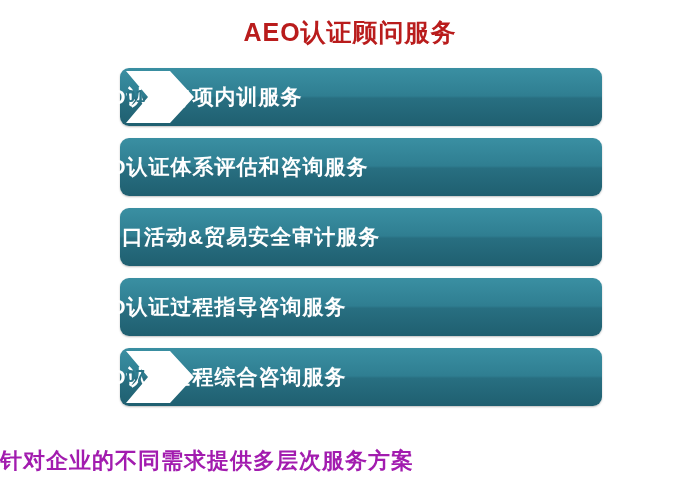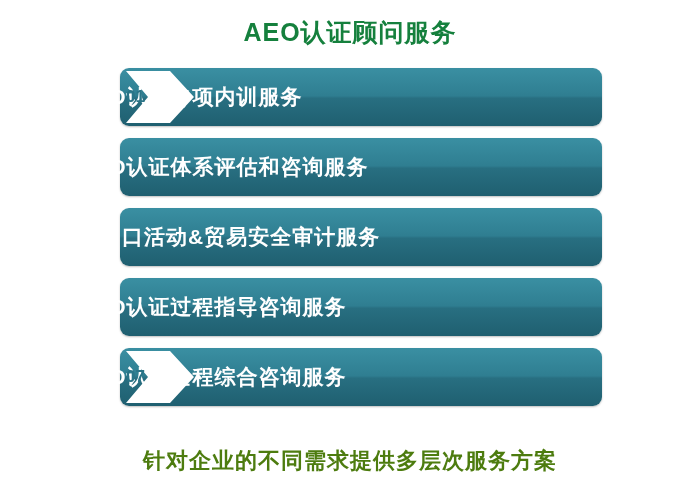--- a/index.html
+++ b/index.html
@@ -20,21 +20,21 @@
     background: #ffffff;
   }
   .title {
     position: absolute;
     top: 16px;
     left: 0;
     width: 700px;
     text-align: center;
     font-size: 25px;
     font-weight: bold;
-    color: #15803d;
+    color: #b91c1c;
     letter-spacing: 1px;
   }
   .rows {
     position: absolute;
     top: 68px;
     left: 0;
     width: 700px;
   }
   .row {
     position: relative;
@@ -85,24 +85,24 @@
     text-align: left;
     font-size: 17px;
     font-weight: bold;
     color: #2a7487;
   }
   .footer {
     position: absolute;
     left: 0;
     bottom: 18px;
     width: 700px;
-    text-align: center;
+    text-align: left;
     font-size: 22px;
     font-weight: bold;
-    color: #4d7c0f;
+    color: #a21caf;
     letter-spacing: 1px;
   }
 </style>
 </head>
 <body>
 
 <div class="slide">
 
   <div class="title">AEO认证顾问服务</div>
 

